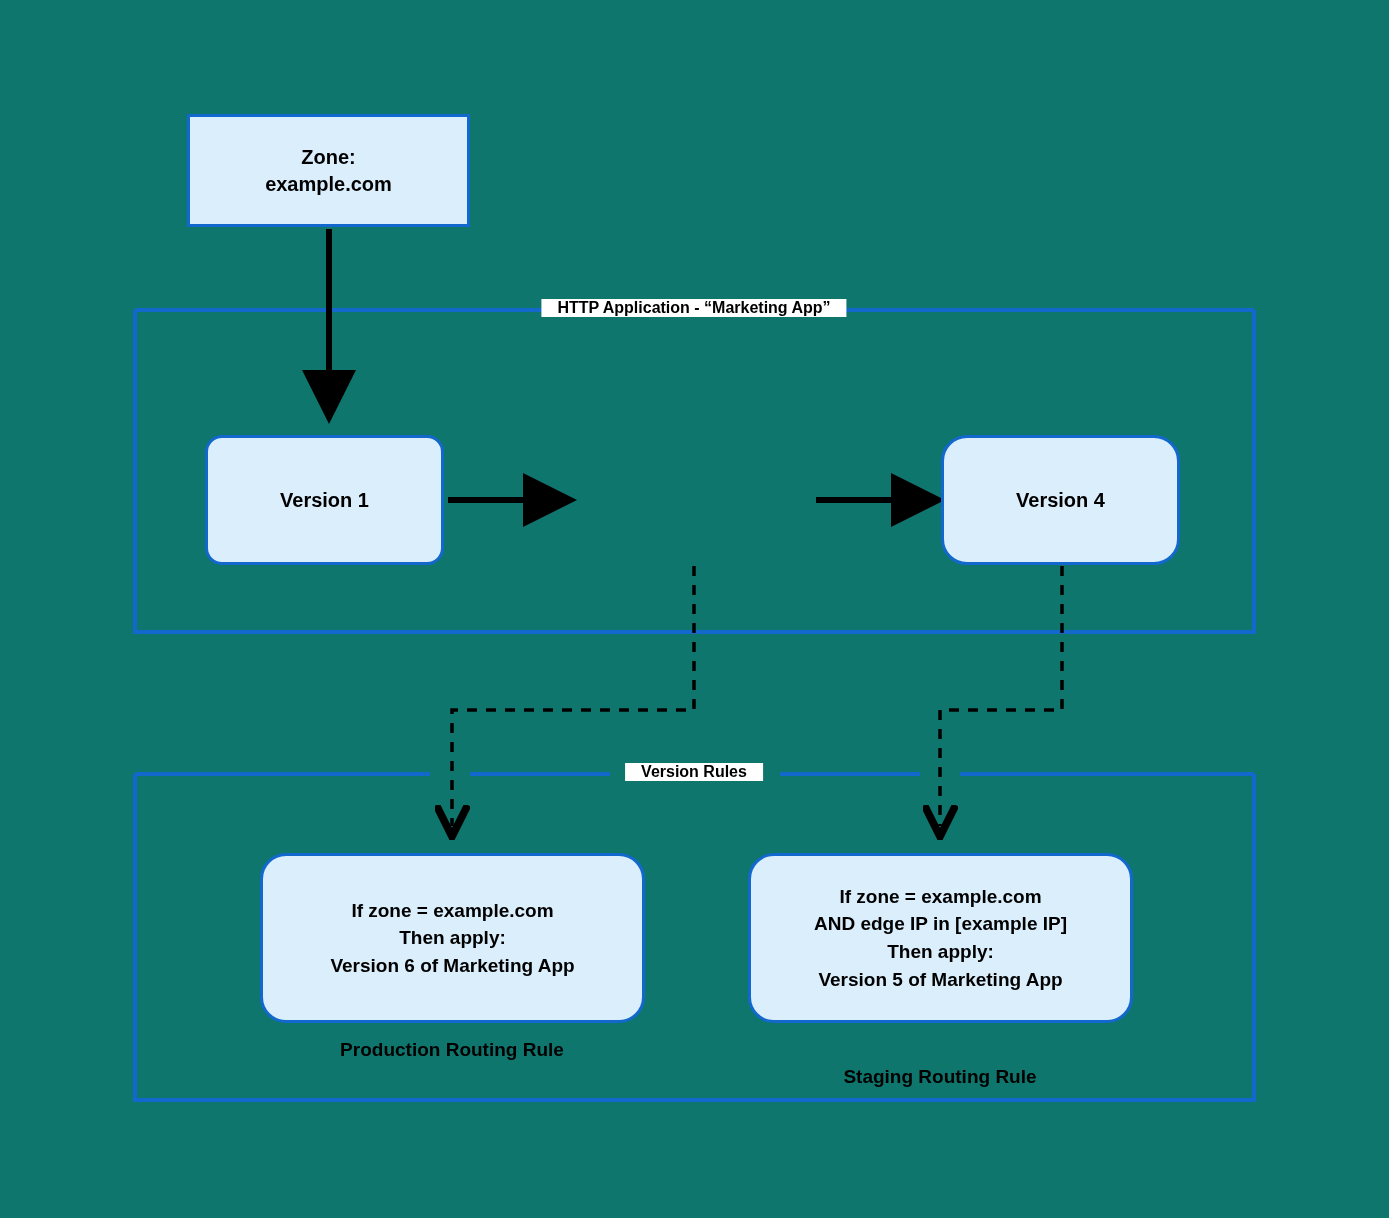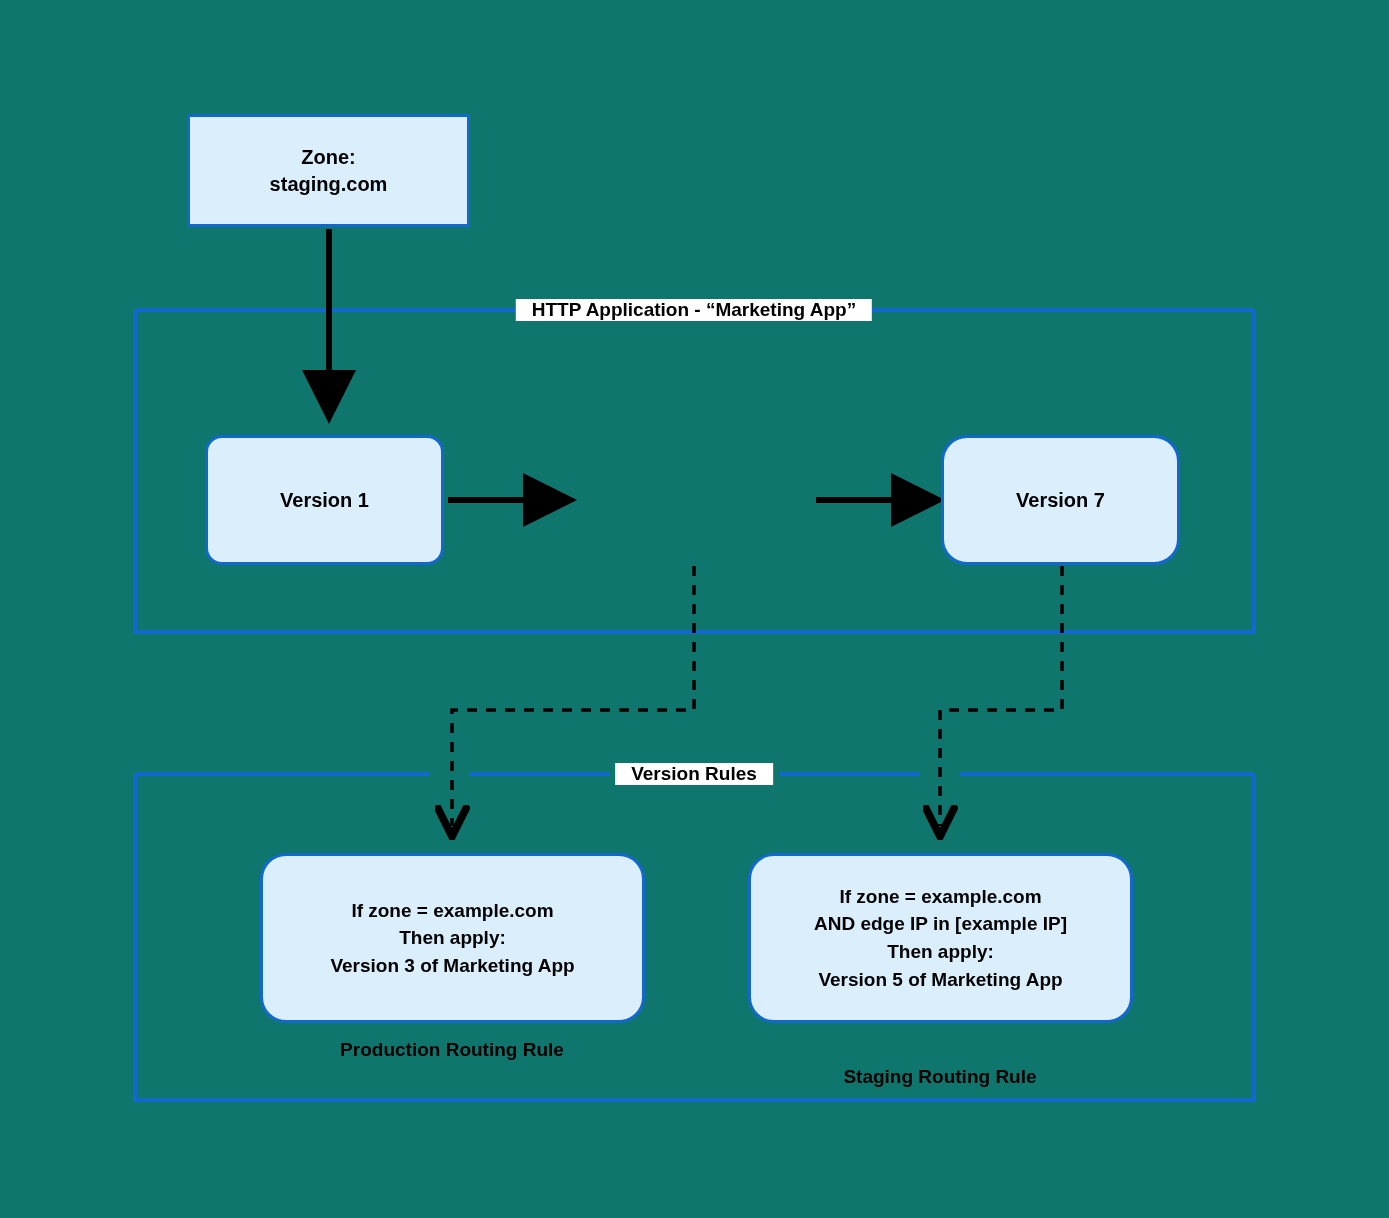--- a/index.html
+++ b/index.html
@@ -69,21 +69,21 @@
   #rule-stage {
     left: 748px;
     top: 853px;
     width: 385px;
     height: 170px;
   }
   .group-label {
     position: absolute;
     background: #ffffff;
     padding: 0 16px;
-    font-size: 19px;
+    font-size: 16px;
     font-weight: bold;
     color: #000000;
     white-space: nowrap;
     transform: translateX(-50%);
   }
   #label-http { left: 694px; top: 299px; }
   #label-routing { left: 694px; top: 763px; }
   .caption {
     position: absolute;
     font-size: 19px;
@@ -135,39 +135,39 @@
     <line x1="816" y1="500" x2="921" y2="500" stroke="#000000" stroke-width="6" marker-end="url(#arrowhead)"></line>
 
     <path d="M 694 566 L 694 710 L 452 710 L 452 826" fill="none" stroke="#000000" stroke-width="3.5" stroke-dasharray="10 9" marker-end="url(#arrowhead-open)"></path>
 
     <path d="M 1062 566 L 1062 710 L 940 710 L 940 826" fill="none" stroke="#000000" stroke-width="3.5" stroke-dasharray="10 9" marker-end="url(#arrowhead-open)"></path>
   </svg>
 
   <div class="node zone-box">
     <div>
       <span>Zone:</span>
-      <span>staging.com</span>
+      <span>example.com</span>
     </div>
   </div>
 
   <div class="group-label" id="label-http">HTTP Application - “Marketing App”</div>
   <div class="group-label" id="label-routing">Version Rules</div>
 
   <div class="node version-node" id="version-1">
     <span>Version 1</span>
   </div>
   <div class="node version-node" id="version-3">
-    <span>Version 7</span>
+    <span>Version 4</span>
   </div>
 
   <div class="node rule-node" id="rule-prod">
     <div>
       <span>If zone = example.com</span>
       <span>Then apply:</span>
-      <span>Version 3 of Marketing App</span>
+      <span>Version 6 of Marketing App</span>
     </div>
   </div>
 
   <div class="node rule-node" id="rule-stage">
     <div>
       <span>If zone = example.com</span>
       <span>AND edge IP in [example IP]</span>
       <span>Then apply:</span>
       <span>Version 5 of Marketing App</span>
     </div>

